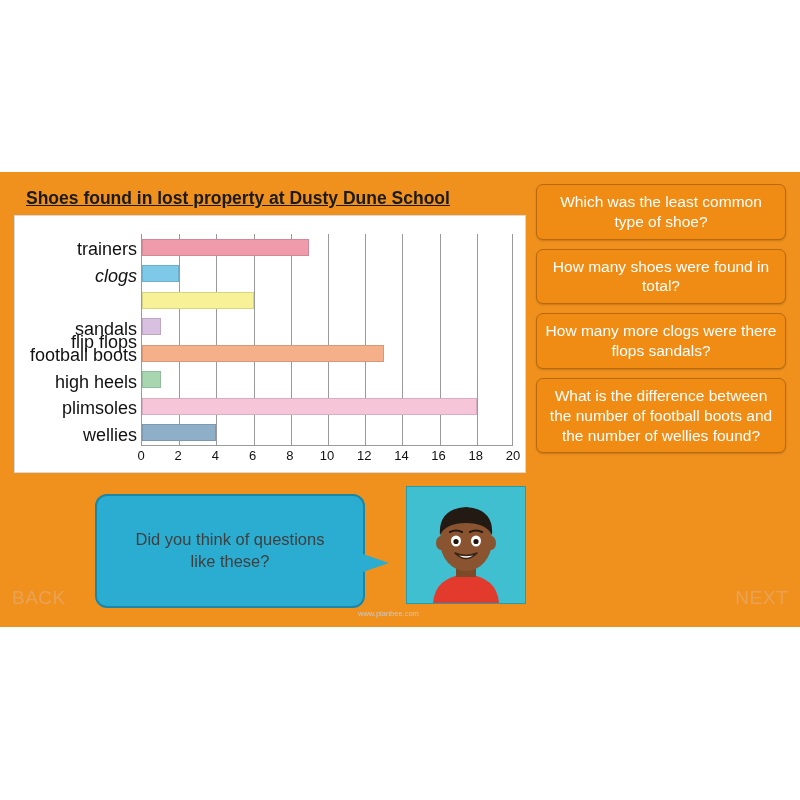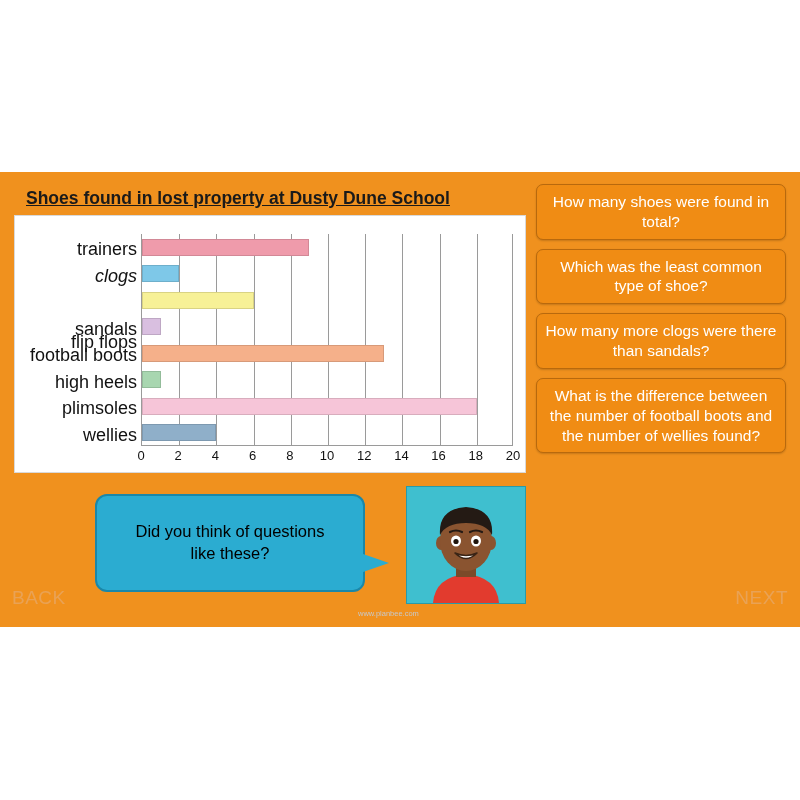--- a/index.html
+++ b/index.html
@@ -119,26 +119,26 @@
     margin-bottom: 9px;
     box-shadow: 0 1px 2px rgba(0,0,0,0.18);
     box-sizing: border-box;
   }
   
   #bubble {
     position: absolute;
     left: 95px;
     top: 322px;
     width: 270px;
-    height: 98px;
+    height: 114px;
     background: #2bacd1;
     border: 2px solid #1b87a8;
     border-radius: 12px;
     box-sizing: border-box;
-    color: #000000;
+    color: #404040;
     font-size: 16.5px;
     line-height: 1.32;
     display: flex;
     align-items: center;
     justify-content: center;
     text-align: center;
     padding: 0 24px;
   }
   #bubble-tail {
     position: absolute;
@@ -226,23 +226,23 @@
         <div class="xtick" style="left: 312px;">10</div>
         <div class="xtick" style="left: 349.2px;">12</div>
         <div class="xtick" style="left: 386.4px;">14</div>
         <div class="xtick" style="left: 423.6px;">16</div>
         <div class="xtick" style="left: 460.8px;">18</div>
         <div class="xtick" style="left: 498px;">20</div>
       </div>
   </div>
 
   <div id="questions">
+      <div class="qcard">Which was the least common type of shoe?</div>
       <div class="qcard">How many shoes were found in total?</div>
-      <div class="qcard">Which was the least common type of shoe?</div>
-      <div class="qcard">How many more clogs were there than sandals?</div>
+      <div class="qcard">How many more clogs were there flops sandals?</div>
       <div class="qcard">What is the difference between the number of football boots and the number of wellies found?</div>
     </div>
 
   <div id="bubble">
     <span>Did you think of questions like these?</span>
   </div>
   <div id="bubble-tail"></div>
 
   <div id="character">
     <svg width="118" height="116" viewBox="0 0 118 116">

